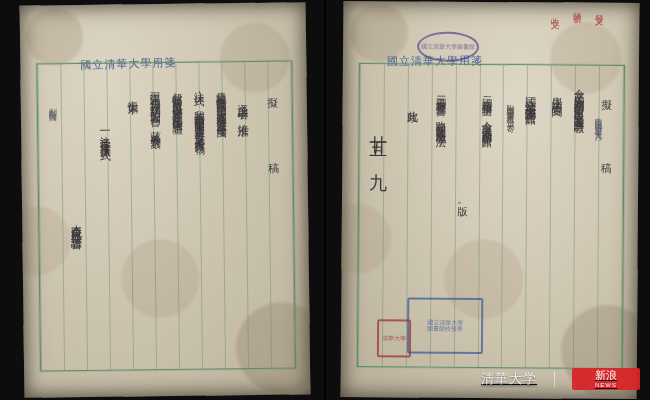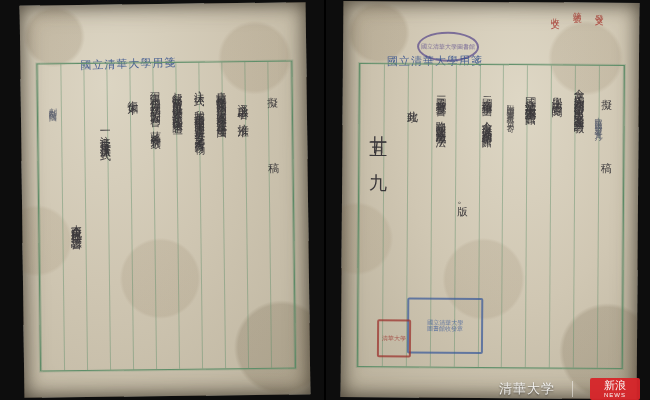--- a/index.html
+++ b/index.html
@@ -143,38 +143,39 @@
     writing-mode: vertical-rl;
     text-orientation: upright;
     letter-spacing: 2px;
     opacity: 0.8;
     white-space: nowrap;
   }
 
   
   .wm {
     position: absolute;
-    bottom: 0;
+    bottom: 10px;
     display: flex;
     align-items: center;
     gap: 17px;
     opacity: 0.95;
+    text-decoration: underline;
   }
   .wm-univ {
     color: rgba(255,255,255,0.92);
     font-size: 13px;
     font-family: "Liberation Serif", serif;
     letter-spacing: 1px;
     text-shadow: 0 1px 2px rgba(0,0,0,0.6);
   }
   .wm-badge {
     background: #d8252a;
     color: #fff;
     font-size: 11px;
-    padding: 2px 14px;
+    padding: 2px 23px;
     border-radius: 2px;
     line-height: 1.05;
     display: flex;
     flex-direction: column;
     align-items: center;
     font-family: "Liberation Sans", sans-serif;
   }
   .wm-badge small { font-size: 6px; letter-spacing: 1px; }
   .wm-sep {
     width: 1px; height: 16px;

